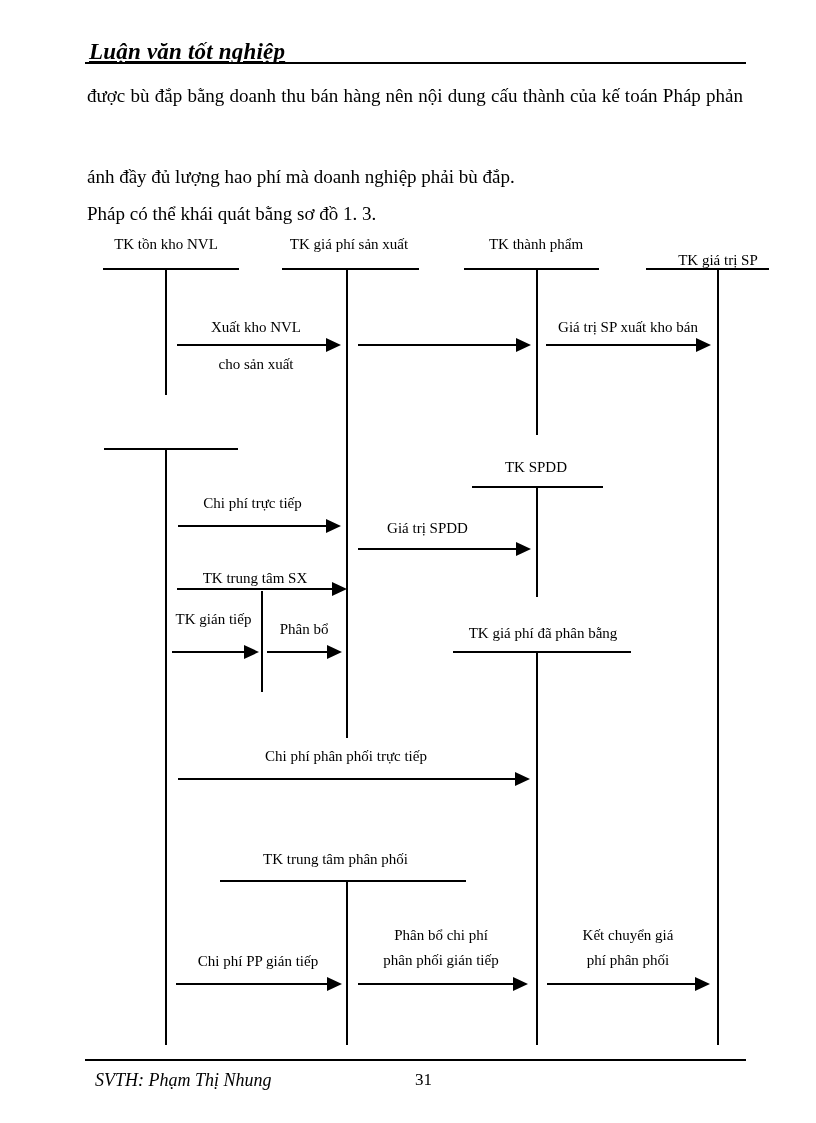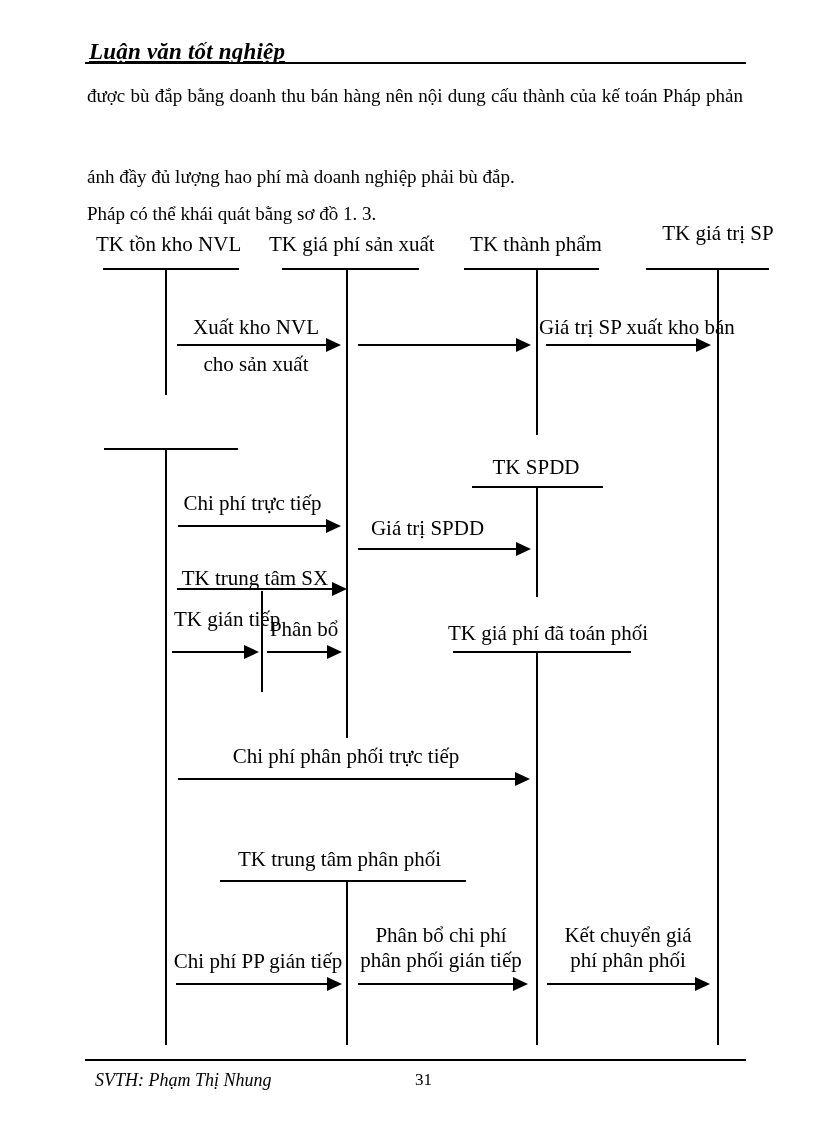--- a/index.html
+++ b/index.html
@@ -12,21 +12,21 @@
   .header-rule{position:absolute;left:85px;top:62px;width:661px;height:2px;background:#000;}
   .header-title{
     position:absolute;left:89px;top:39px;font-size:23px;font-weight:bold;font-style:italic;
     text-decoration:underline;letter-spacing:0.2px;
   }
   
   .bline{position:absolute;left:87px;width:656px;font-size:19px;line-height:26px;white-space:nowrap;}
   .bline.just{white-space:normal;text-align:justify;text-align-last:justify;}
   .bline.indent{text-indent:56px;}
   
-  .lbl{position:absolute;font-size:21px;line-height:22px;text-align:center;white-space:nowrap;}
+  .lbl{position:absolute;font-size:15px;line-height:22px;text-align:center;white-space:nowrap;}
   .bar{position:absolute;height:2px;background:#000;}
   .vline{position:absolute;width:1.5px;background:#000;}
   .arrow{position:absolute;height:2px;background:#000;}
   .arrow::after{
     content:"";position:absolute;right:-15px;top:-6px;width:0;height:0;
     border-left:15px solid #000;border-top:7px solid transparent;border-bottom:7px solid transparent;
   }
   
   .footer-rule{position:absolute;left:85px;top:1059px;width:661px;height:2px;background:#000;}
   .footer-author{position:absolute;left:95px;top:1070px;font-size:18px;font-style:italic;}
@@ -40,21 +40,21 @@
   <div class="header-rule"></div>
   <div class="header-title">Luận văn tốt nghiệp</div>
 
   <div class="bline just" style="top:83px;">được bù đắp bằng doanh thu bán hàng nên nội dung cấu thành của kế toán Pháp phản</div>
   <div class="bline" style="top:120px;margin-top:44px;">ánh đầy đủ lượng hao phí mà doanh nghiệp phải bù đắp.</div>
   <div class="bline" style="top:192px;margin-top:9px;">Pháp có thể khái quát bằng sơ đồ 1. 3.</div>
 
   <div class="lbl" style="left:96px;top:233px;width:140px;">TK tồn kho NVL</div>
   <div class="lbl" style="left:269px;top:233px;width:160px;">TK giá phí sản xuất</div>
   <div class="lbl" style="left:461px;top:233px;width:150px;">TK thành phẩm</div>
-  <div class="lbl" style="left:643px;top:222px;width:150px;text-align:center;">TK giá trị SP</div>
+  <div class="lbl" style="left:643px;top:249px;width:150px;text-align:center;">TK giá trị SP</div>
 
   <div class="bar" style="left:103px;top:268px;width:136px;"></div>
   <div class="bar" style="left:282px;top:268px;width:137px;"></div>
   <div class="bar" style="left:464px;top:268px;width:135px;"></div>
   <div class="bar" style="left:646px;top:268px;width:123px;"></div>
 
   <div class="vline" style="left:165px;top:270px;height:125px;"></div>
   <div class="vline" style="left:346px;top:270px;height:468px;"></div>
   <div class="vline" style="left:536px;top:270px;height:165px;"></div>
   <div class="vline" style="left:717px;top:270px;height:775px;"></div>
@@ -77,26 +77,26 @@
 
   <div class="lbl" style="left:180px;top:492px;width:145px;">Chi phí trực tiếp</div>
   <div class="arrow" style="left:178px;top:525px;width:148px;"></div>
 
   <div class="lbl" style="left:360px;top:517px;width:135px;">Giá trị SPDD</div>
   <div class="arrow" style="left:358px;top:548px;width:158px;"></div>
 
   <div class="lbl" style="left:180px;top:567px;width:150px;">TK trung tâm SX</div>
   <div class="arrow" style="left:177px;top:588px;width:155px;"></div>
   <div class="vline" style="left:261px;top:591px;height:101px;"></div>
-  <div class="lbl" style="left:166px;top:608px;width:95px;padding-left:8px;">TK gián tiếp</div>
+  <div class="lbl" style="left:166px;top:608px;width:95px;">TK gián tiếp</div>
   <div class="lbl" style="left:263px;top:618px;width:82px;">Phân bổ</div>
   <div class="arrow" style="left:172px;top:651px;width:72px;"></div>
   <div class="arrow" style="left:267px;top:651px;width:60px;"></div>
 
-  <div class="lbl" style="left:448px;top:622px;width:190px;">TK giá phí đã toán phối</div>
+  <div class="lbl" style="left:448px;top:622px;width:190px;">TK giá phí đã phân bằng</div>
   <div class="bar" style="left:453px;top:651px;width:178px;"></div>
   <div class="vline" style="left:536px;top:653px;height:392px;"></div>
 
   <div class="lbl" style="left:210px;top:745px;width:272px;">Chi phí phân phối trực tiếp</div>
   <div class="arrow" style="left:178px;top:778px;width:337px;"></div>
 
   <div class="lbl" style="left:238px;top:848px;width:195px;">TK trung tâm phân phối</div>
   <div class="bar" style="left:220px;top:880px;width:246px;"></div>
   <div class="vline" style="left:346px;top:882px;height:163px;"></div>
 

